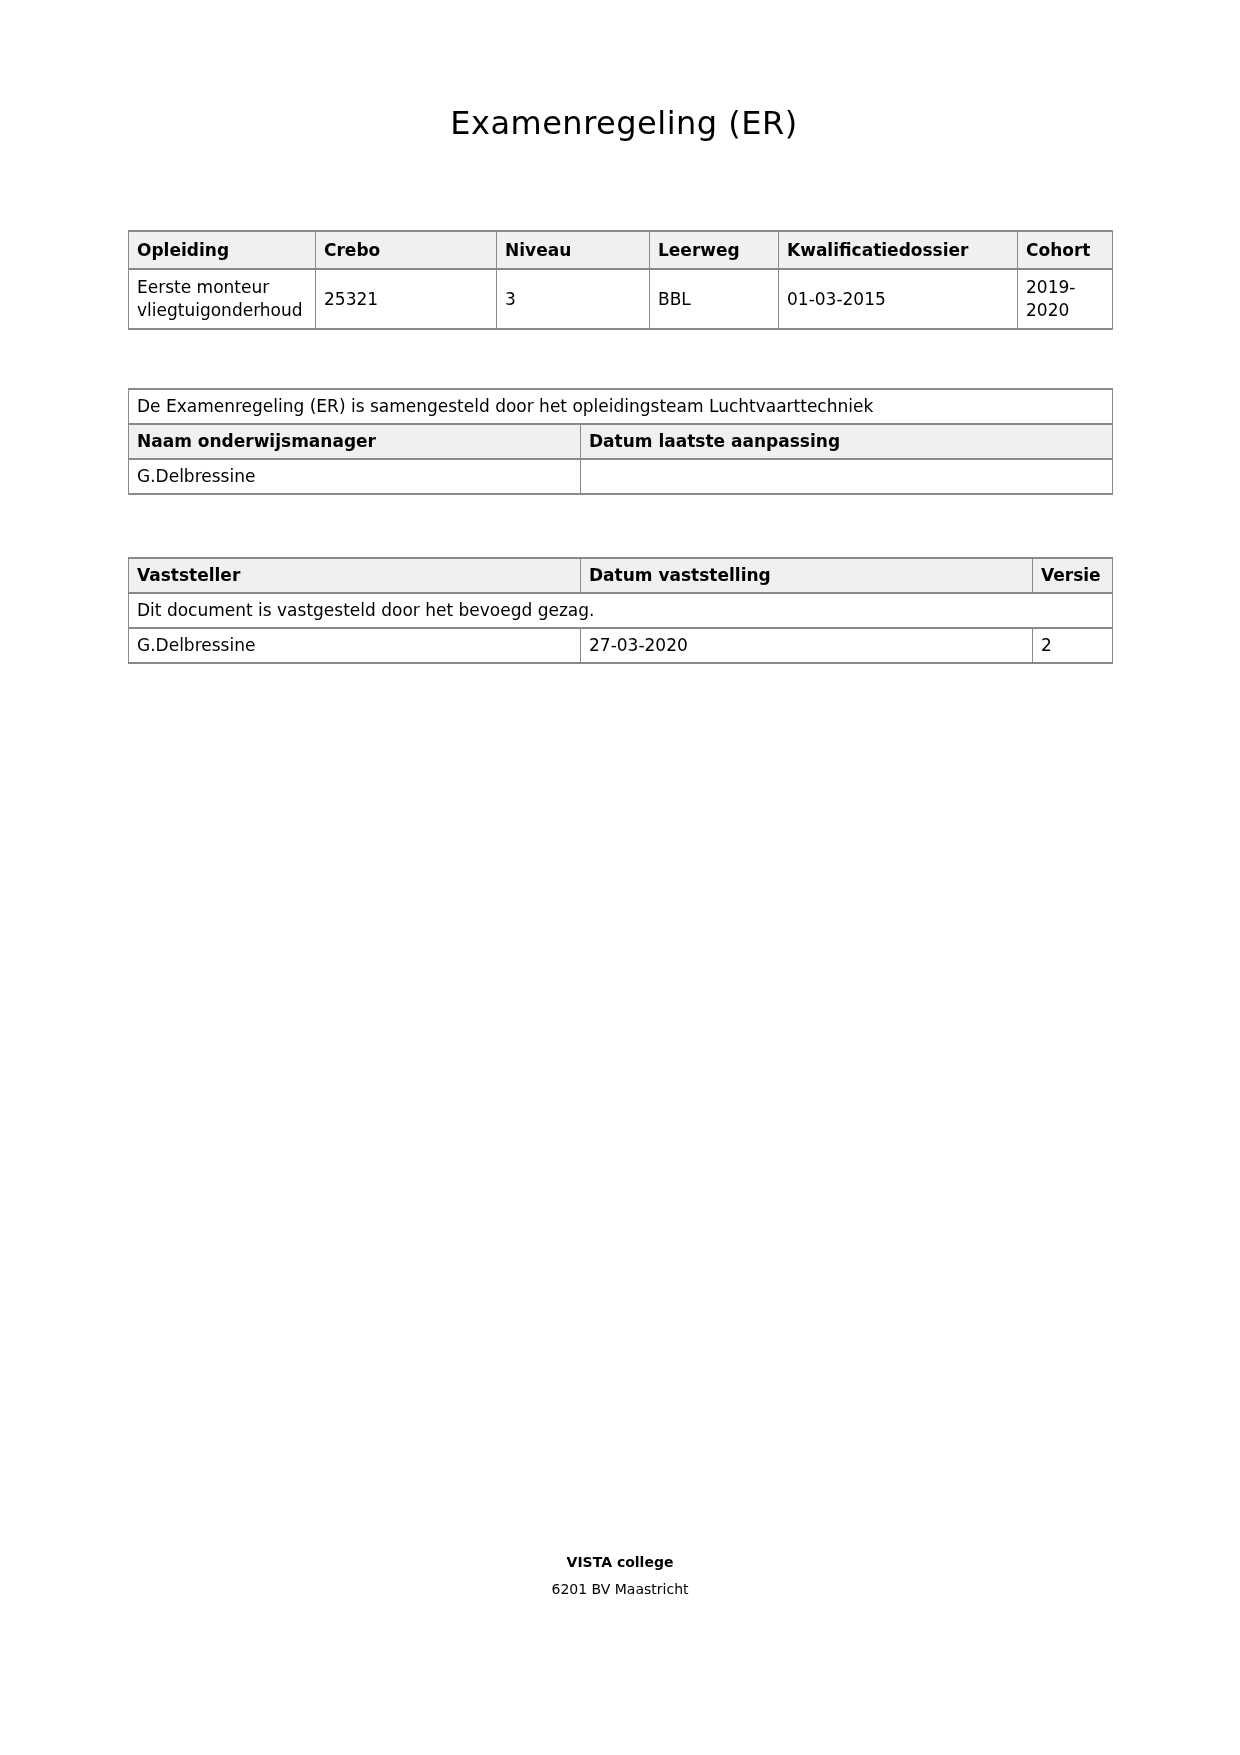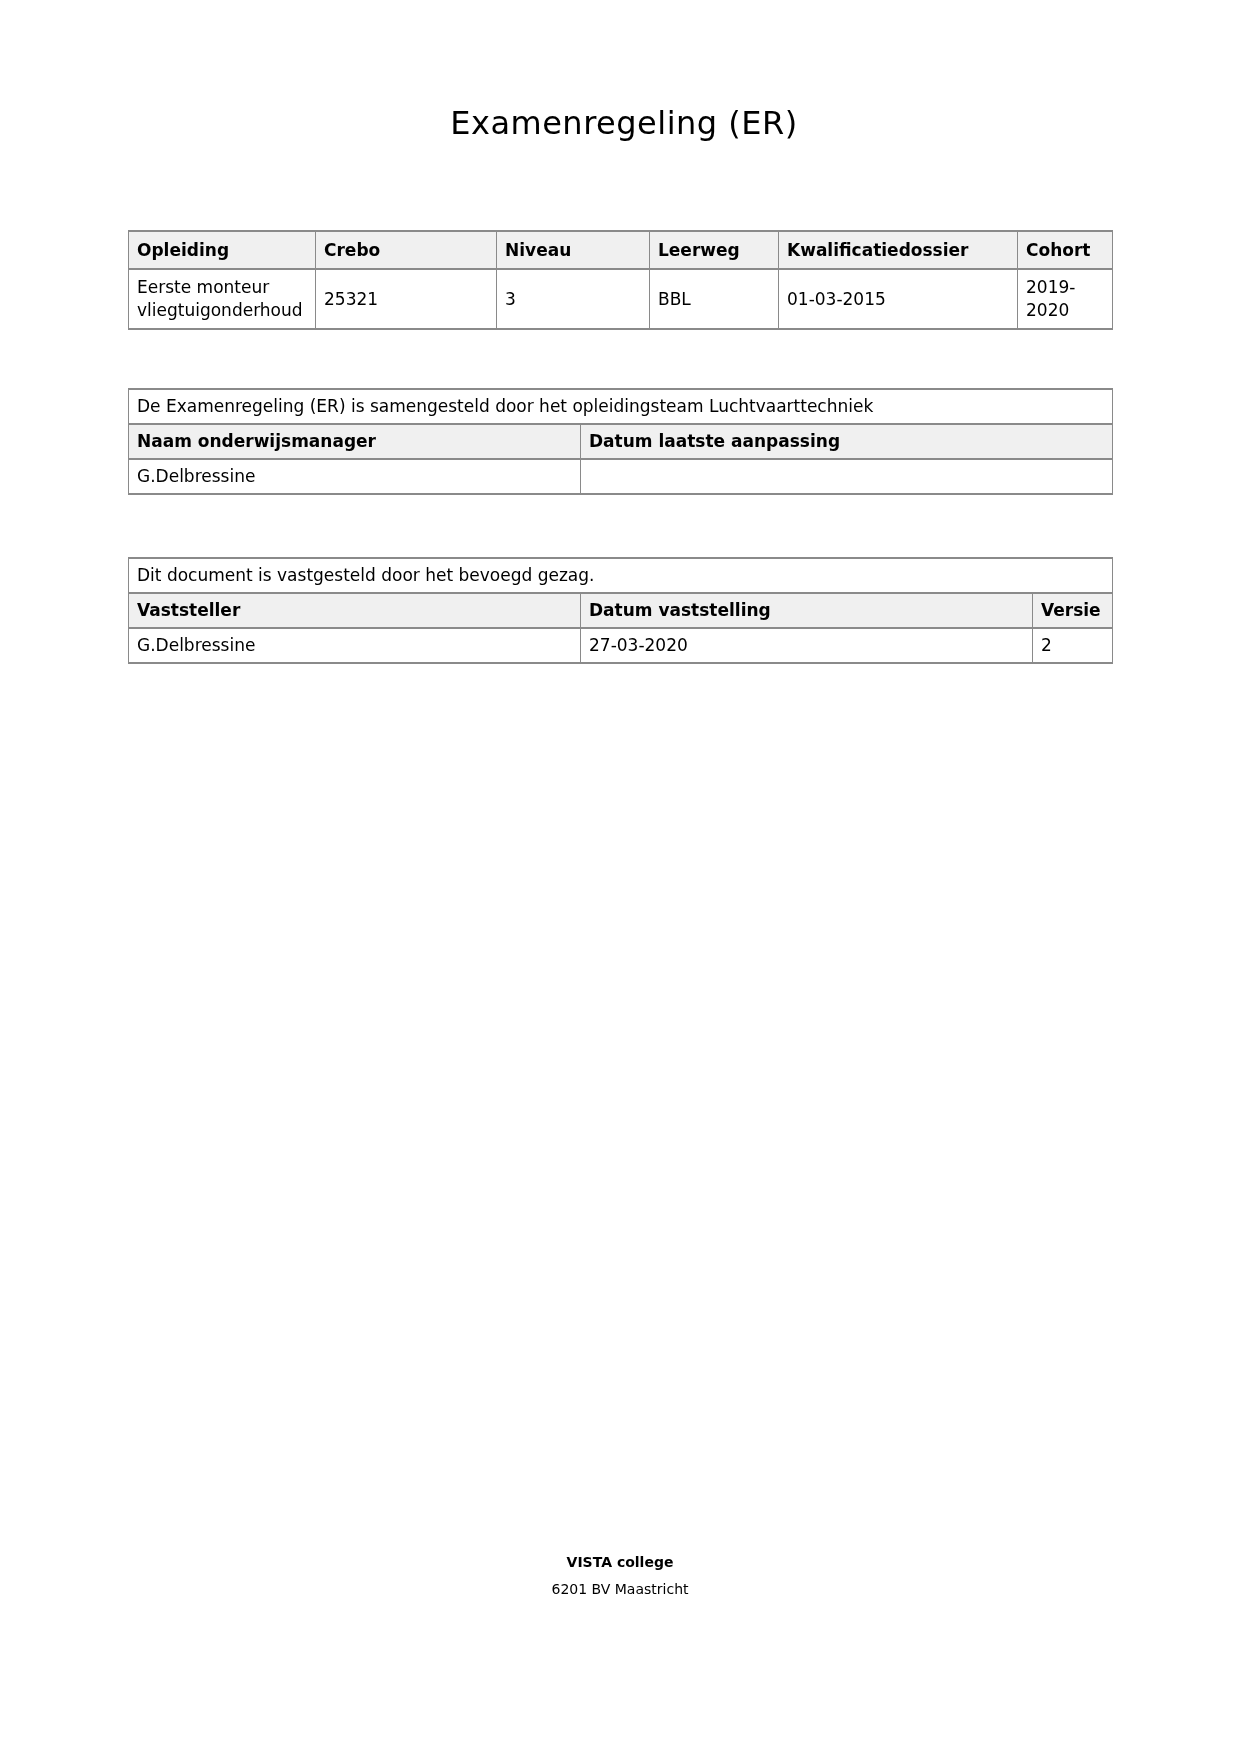--- a/index.html
+++ b/index.html
@@ -132,26 +132,26 @@
   </table>
 
   <table class="t3">
     <colgroup>
       <col style="width:452px">
         <col style="width:452px">
         <col style="width:80px">
     </colgroup>
     <tbody>
       <tr>
-        <td class="intro-cell" colspan="3">Dit document is vastgesteld door het bevoegd gezag.</td>
-      </tr>
-      <tr>
         <th>Vaststeller</th>
         <th>Datum vaststelling</th>
         <th>Versie</th>
+      </tr>
+      <tr>
+        <td class="intro-cell" colspan="3">Dit document is vastgesteld door het bevoegd gezag.</td>
       </tr>
       <tr>
         <td>G.Delbressine</td>
         <td>27-03-2020</td>
         <td>2</td>
       </tr>
     </tbody>
   </table>
 
   <div class="page-footer">

